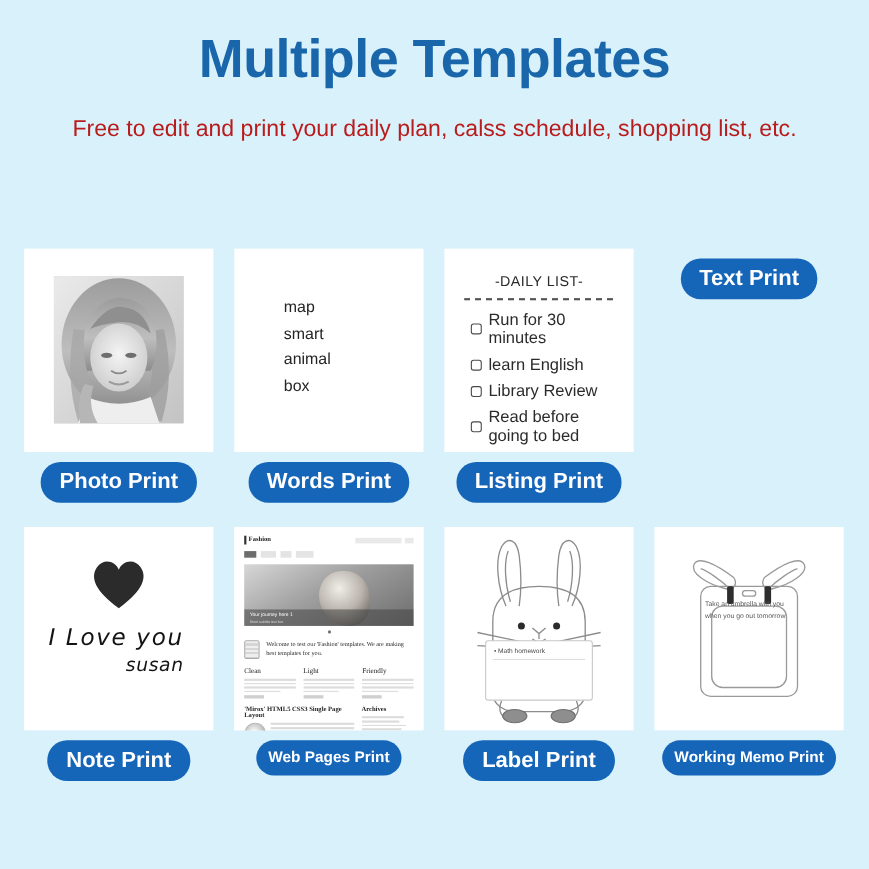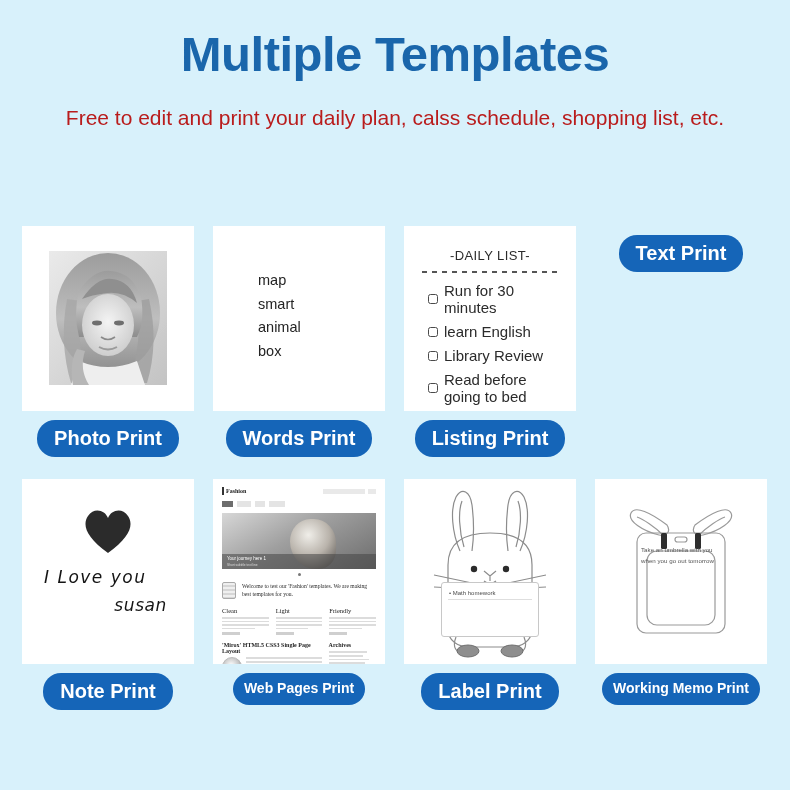--- a/index.html
+++ b/index.html
@@ -148,21 +148,21 @@
   .heart {
     position: absolute;
     left: 50%; top: 28px;
     transform: translateX(-50%);
   }
   .note-line1 {
     position: absolute;
     left: 22px; top: 88px;
     font-family: "DejaVu Sans", sans-serif;
     font-style: italic;
-    font-size: 17px;
+    font-size: 21px;
     color: #141414;
     letter-spacing: 1.5px;
   }
   .note-line2 {
     position: absolute;
     right: 27px; top: 116px;
     font-family: "DejaVu Sans", sans-serif;
     font-style: italic;
     font-size: 17px;
     color: #141414;

